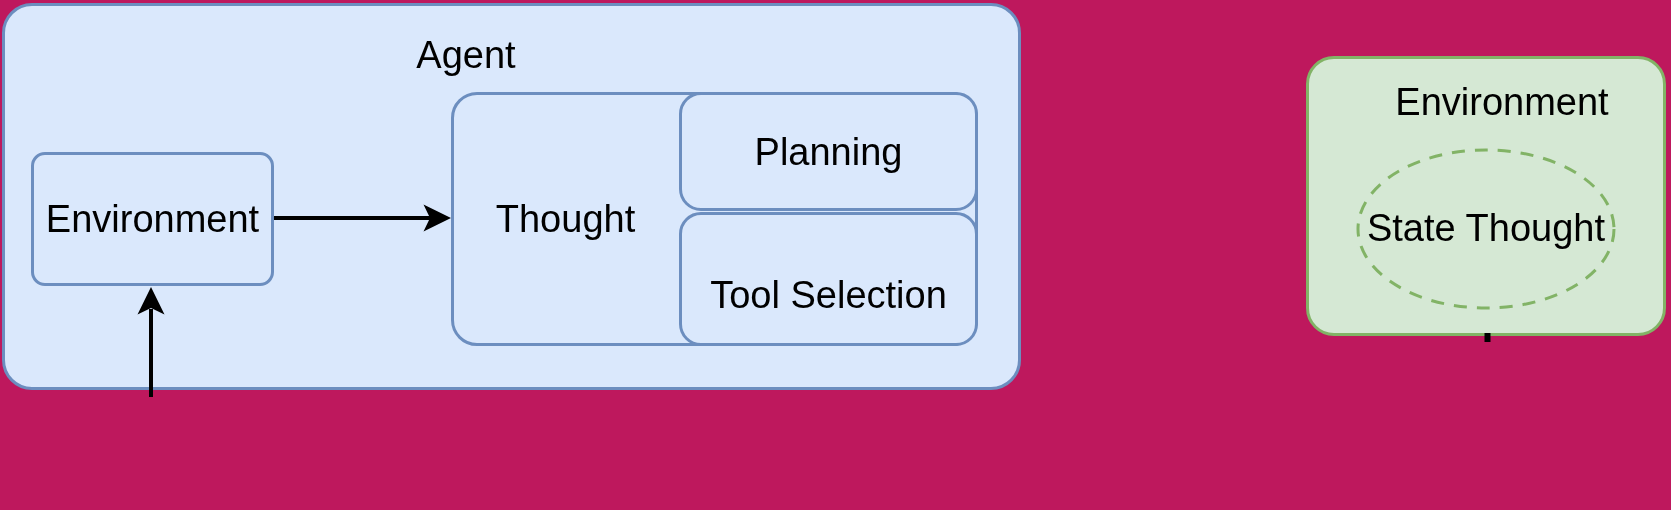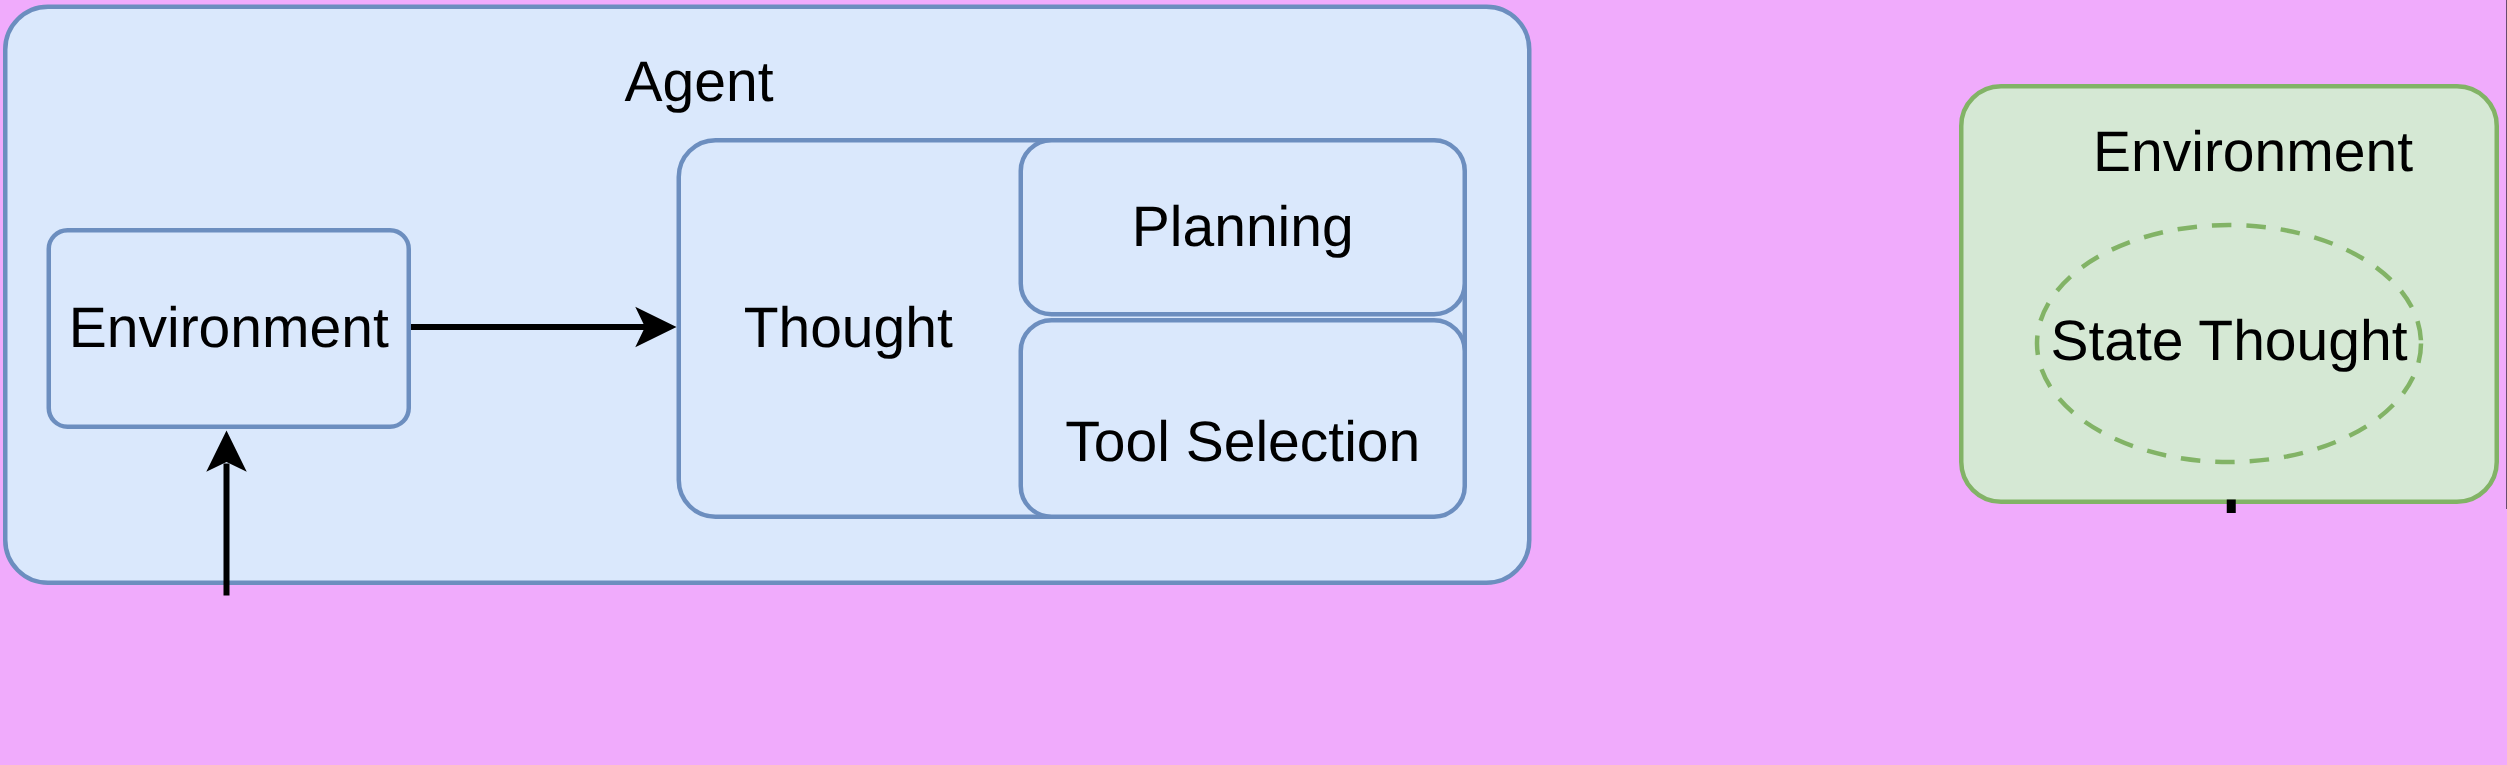--- a/index.html
+++ b/index.html
@@ -76,21 +76,21 @@
   .dashed-ellipse {
     fill: none;
     stroke: var(--node-green-stroke);
     stroke-width: 3;
     stroke-dasharray: 13 10;
   }
 </style>
 </head>
 <body style="background: rgb(0, 0, 0);">
 
-<div id="canvas" style="background: #f0abfc;">
+<div id="canvas" style="background: #be185d;">
 
   <div class="node" id="agent-box"></div>
   <div class="label" id="agent-label">Agent</div>
 
   <div class="node" id="thought-box"></div>
   <div class="node" id="planning-box"></div>
   <div class="node" id="toolsel-box"></div>
   <div class="label" id="planning-label">Planning</div>
   <div class="label" id="thought-label">Thought</div>
   <div class="label" id="toolsel-label">Tool Selection</div>

